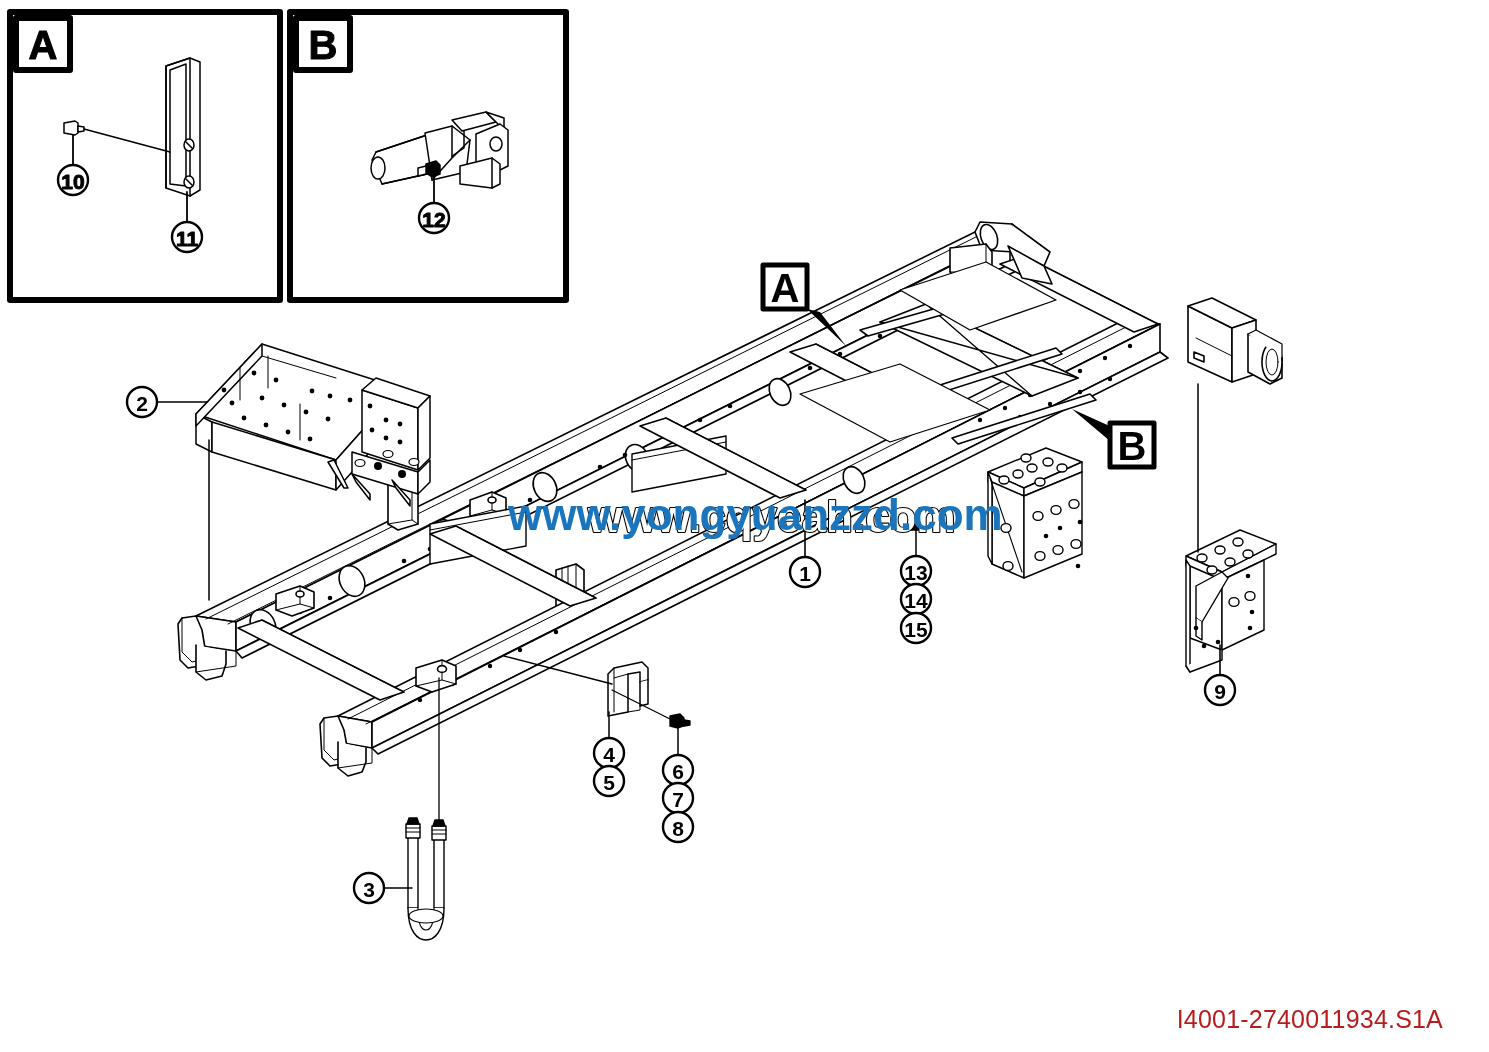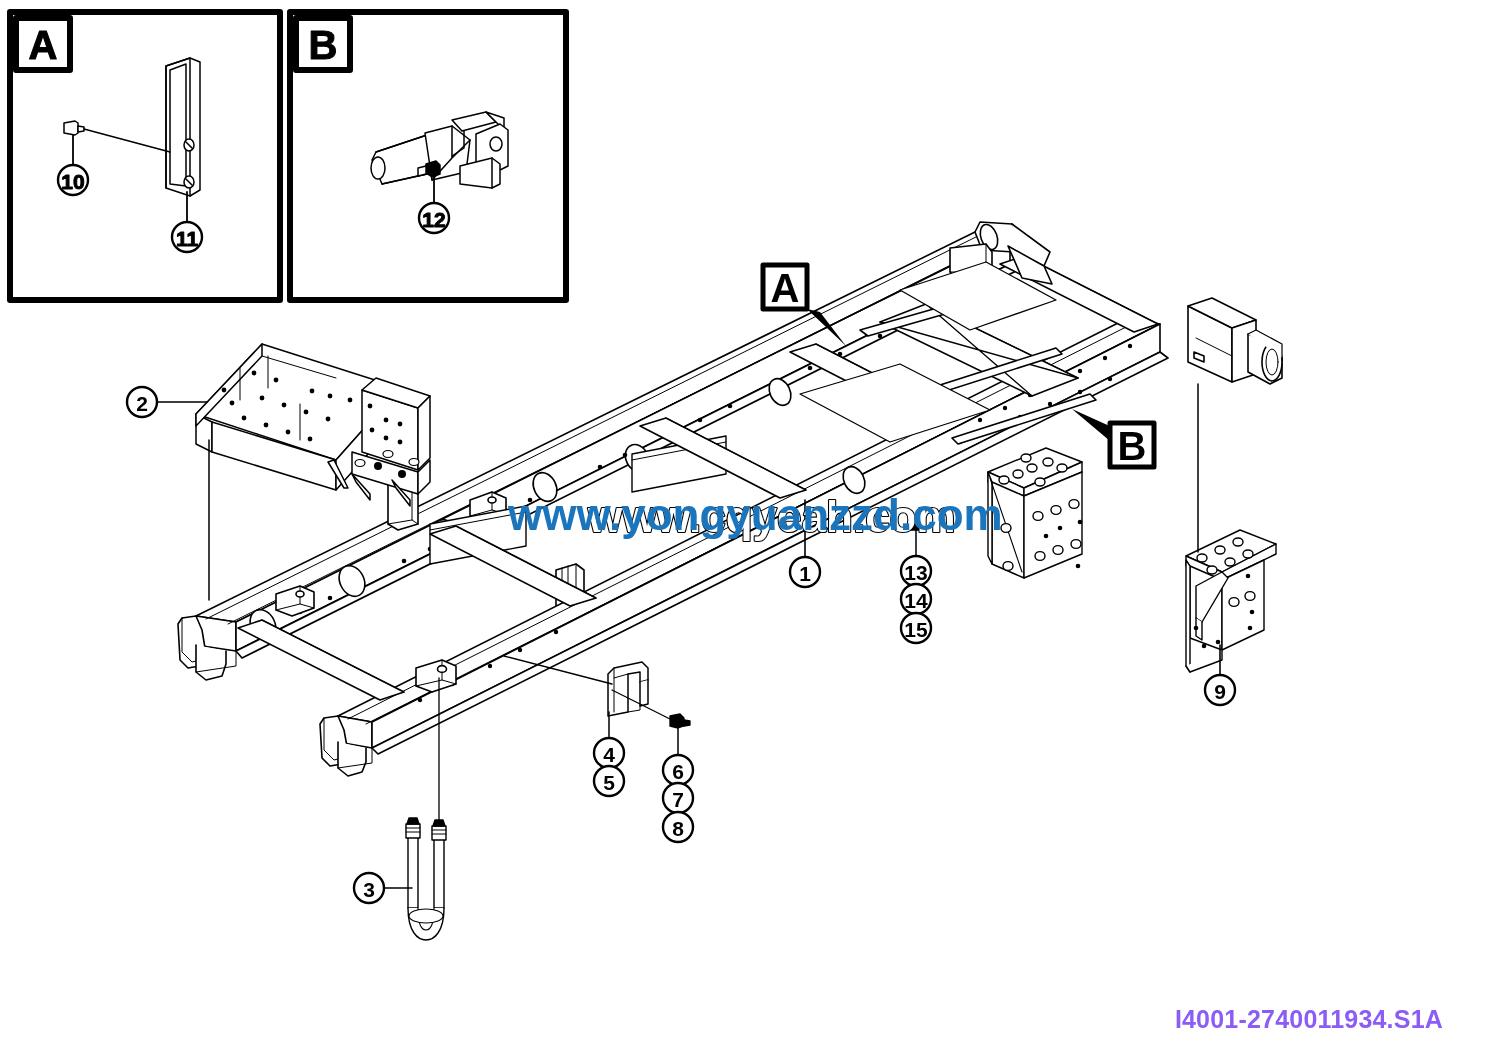--- a/index.html
+++ b/index.html
@@ -23,23 +23,23 @@
     left: 0;
     top: 0;
     width: 1489px;
     height: 1052px;
   }
   .partno {
     position: absolute;
     right: 46px;
     bottom: 18px;
     font-size: 25px;
-    font-weight: bold;
+    font-weight: normal;
     letter-spacing: 0.2px;
-    color: #8b5cf6;
+    color: #b91c1c;
     white-space: nowrap;
   }
   svg text { font-family: "Liberation Sans", sans-serif; }
   .cnum {
     font-size: 21px;
     font-weight: bold;
     text-anchor: middle;
     dominant-baseline: central;
     fill: #000;
   }

